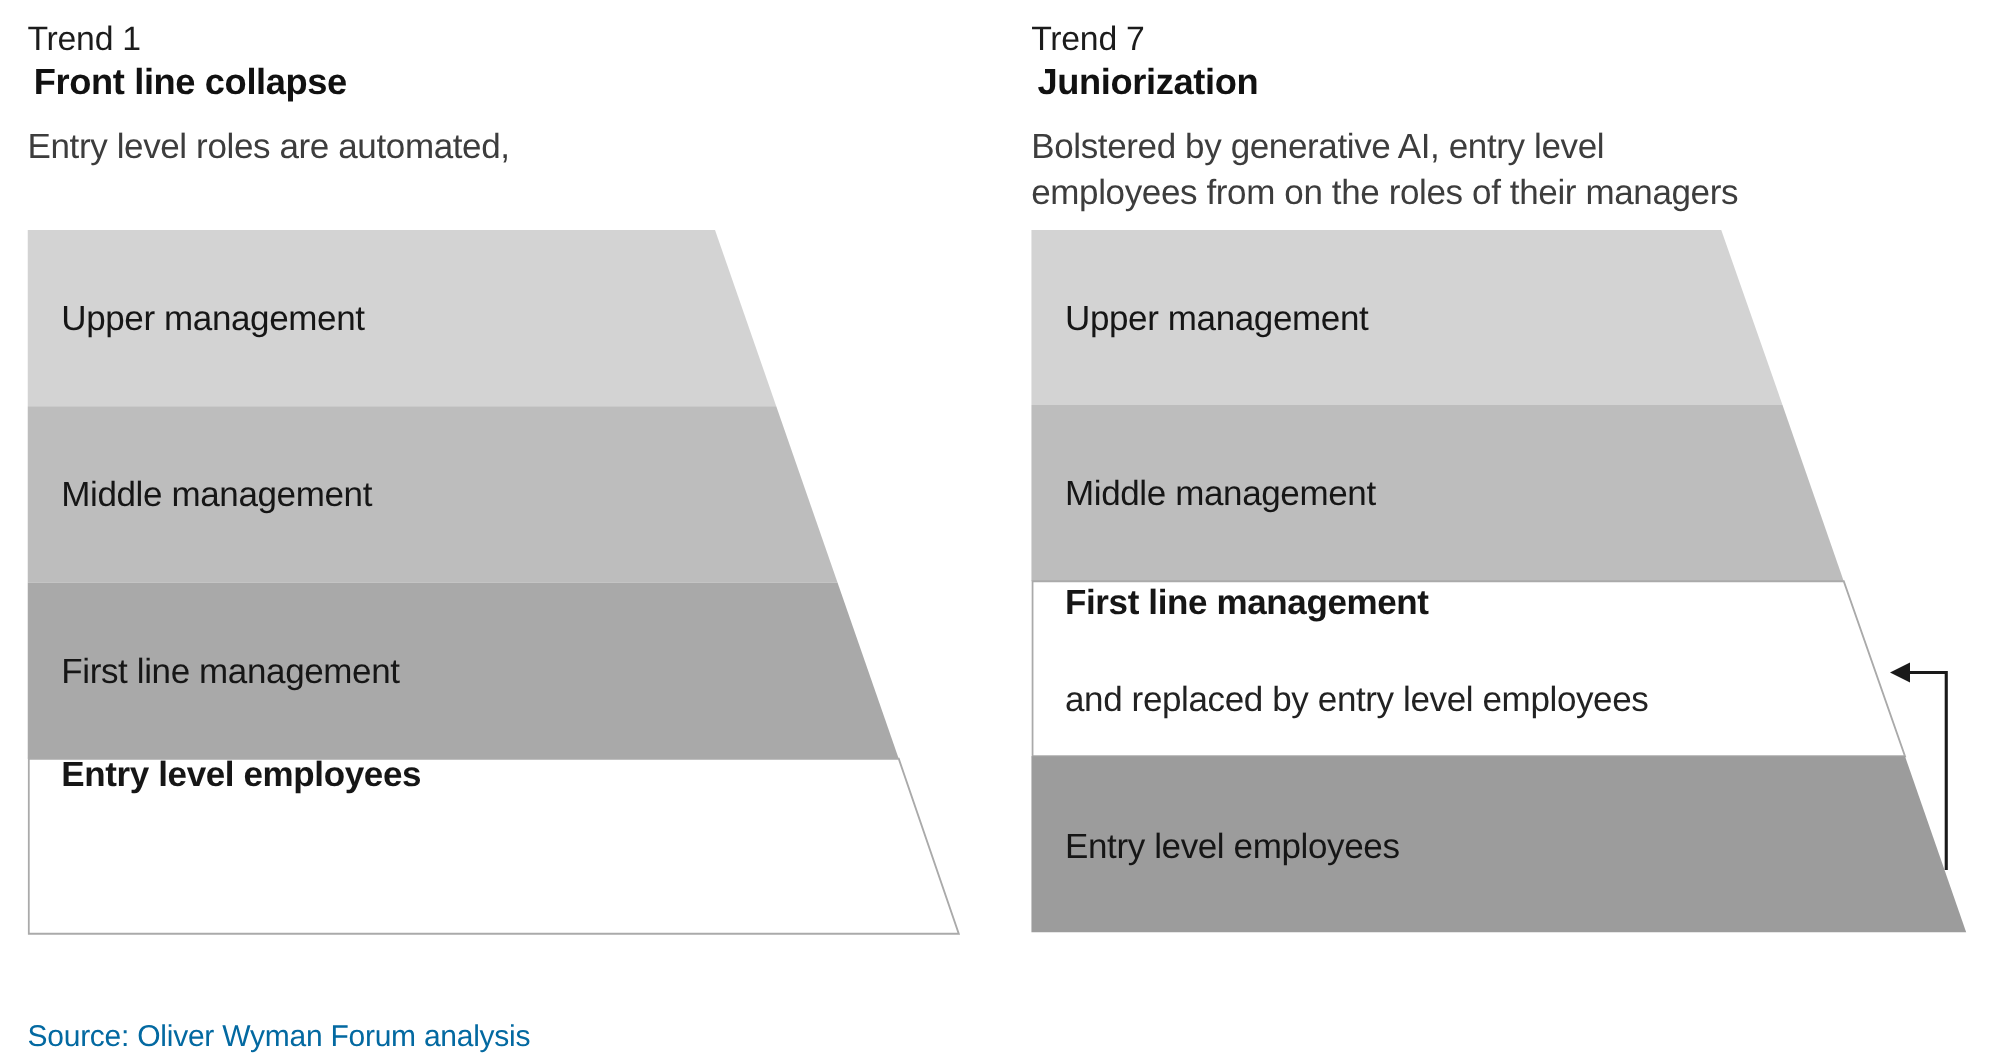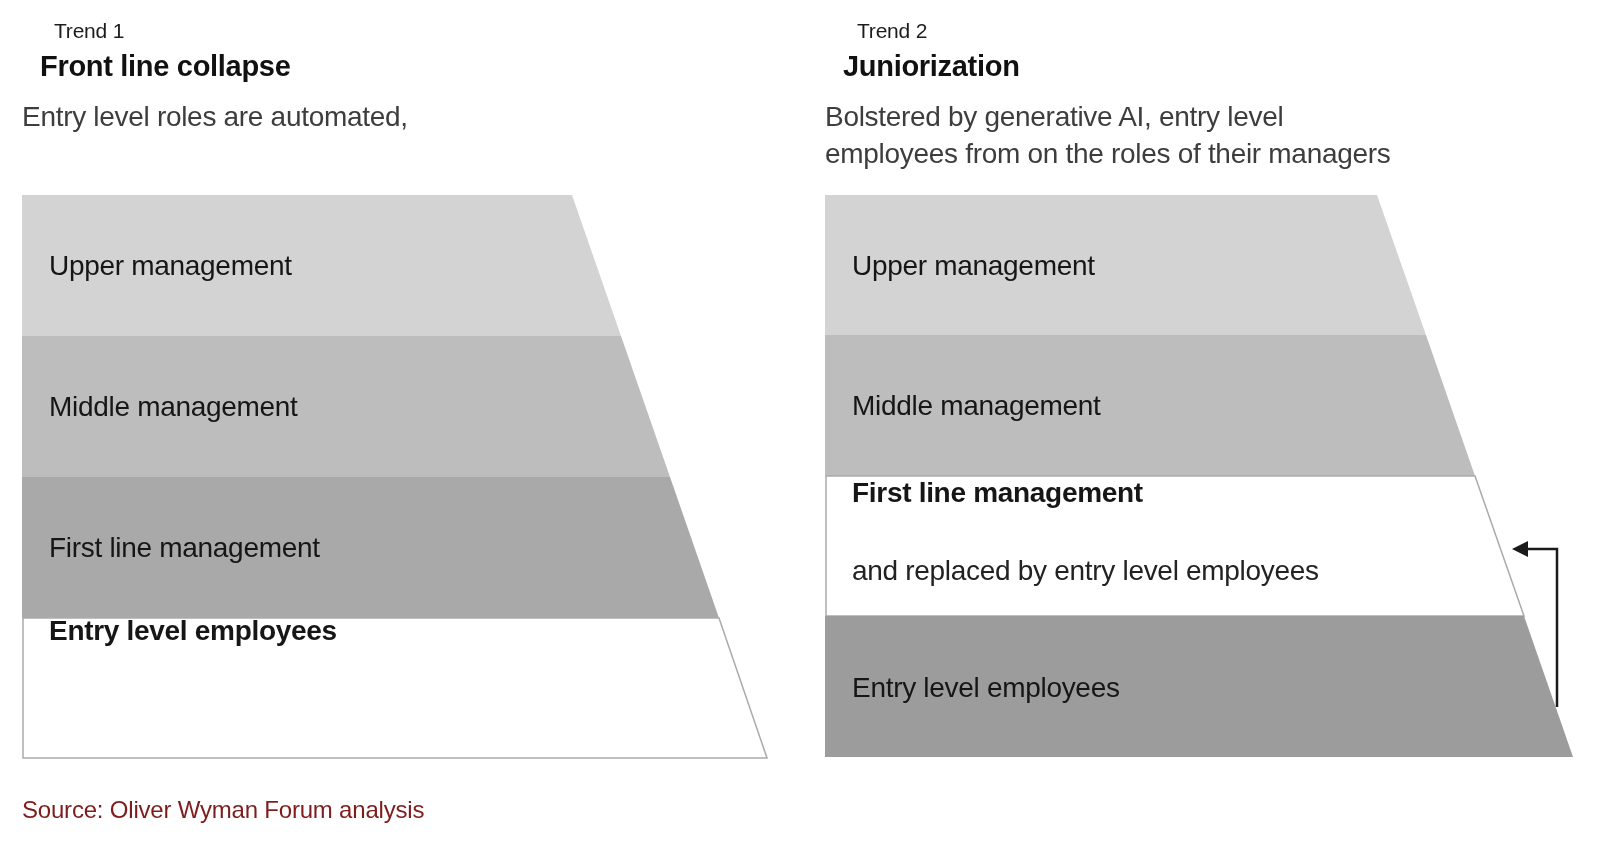--- a/index.html
+++ b/index.html
@@ -7,49 +7,49 @@
     width:1612px;height:844px;
     background:#ffffff;
     font-family:"Liberation Sans", sans-serif;
     color:#161616;
     position:relative;
     overflow:hidden;
   }
   .abs{position:absolute;}
   
   .panel-header{position:absolute;top:16px;}
-  .eyebrow{font-size:21px;line-height:30px;color:#1c1c1c;letter-spacing:-0.2px;margin-left:32px;}
-  .panel-title{font-size:29px;line-height:36px;font-weight:700;color:#111111;margin:2px 0 0 18px;letter-spacing:-0.3px;}
+  .eyebrow{font-size:27px;line-height:30px;color:#1c1c1c;letter-spacing:-0.2px;}
+  .panel-title{font-size:29px;line-height:36px;font-weight:700;color:#111111;margin:2px 0 0 5px;letter-spacing:-0.3px;}
   .panel-desc{font-size:28px;line-height:37px;color:#3d3d3d;margin:14px 0 0 0;letter-spacing:-0.3px;}
   
-  .pyramid{position:absolute;top:195px;}
+  .pyramid{position:absolute;top:184px;}
   .pyramid svg{display:block;}
   .layer-label{
     position:absolute;left:27px;
     font-size:28px;line-height:32px;letter-spacing:-0.3px;
     color:#161616;white-space:nowrap;
   }
   .layer-label.bold{font-weight:700;line-height:36px;}
   .layer-note{font-size:28px;line-height:37px;color:#222222;margin-top:4px;letter-spacing:-0.3px;}
   
-  .source-note{position:absolute;left:22px;top:795px;font-size:24px;line-height:30px;color:#7f1d1d;letter-spacing:-0.2px;}
+  .source-note{position:absolute;left:22px;top:815px;font-size:24px;line-height:30px;color:#0369a1;letter-spacing:-0.2px;}
 </style>
 </head>
 <body>
 
 <div class="panel-header" style="left:22px;">
   <div class="eyebrow">Trend 1</div>
   <div class="panel-title">Front line collapse</div>
   <div class="panel-desc">
     <span>Entry level roles are automated,</span><br>
   </div>
 </div>
 
 <div class="panel-header" style="left:825px;">
-  <div class="eyebrow">Trend 2</div>
+  <div class="eyebrow">Trend 7</div>
   <div class="panel-title">Juniorization</div>
   <div class="panel-desc">
     <span>Bolstered by generative AI, entry level</span><br>
     <span>employees from on the roles of their managers</span>
   </div>
 </div>
 
 <div class="pyramid" style="left:22px;width:746px;height:564px;">
   <svg width="746" height="564" viewBox="0 0 746 564">
     <polygon points="0,0 550,0 599,141 0,141" fill="#d3d3d3"></polygon>

